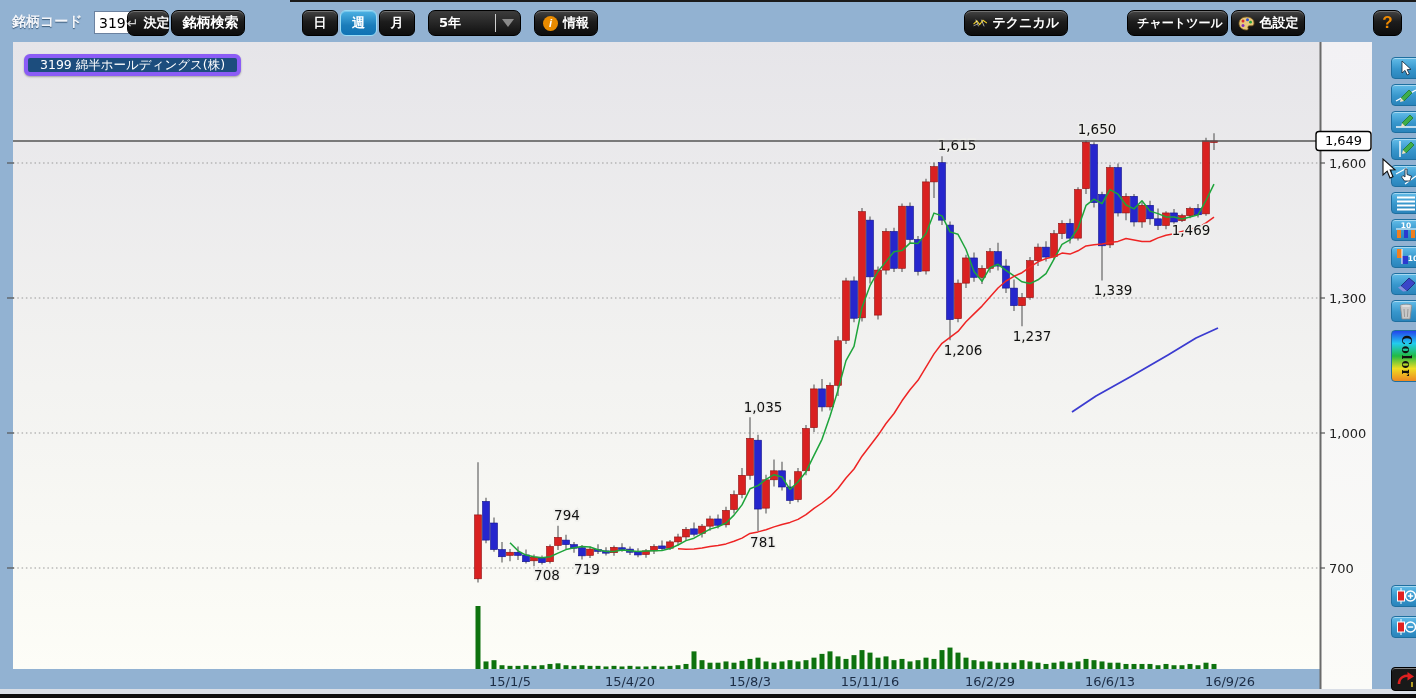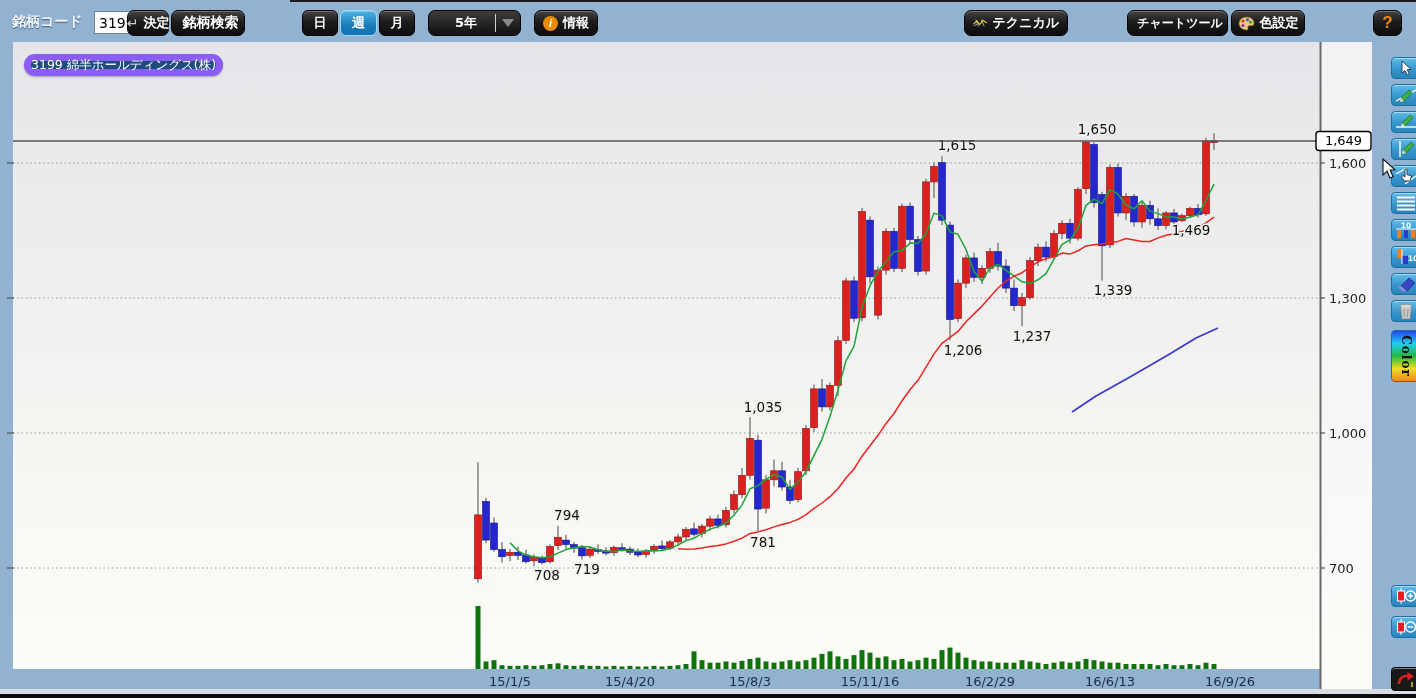--- a/index.html
+++ b/index.html
@@ -13,31 +13,31 @@
   .code-label { position:absolute; left:12px; top:13px; font-size:14px; font-weight:bold; color:#f4f6fa; text-shadow:0 1px 1px #3a5a7a; }
   .code-input { position:absolute; left:94px; top:11px; width:60px; height:23px; border:1px solid #6b82a0; background:#fff; font-size:14px; padding:0 4px; font-family:"DejaVu Sans",sans-serif; }
   .tbtn { position:absolute; top:10px; height:26px; display:inline-flex; align-items:center; justify-content:center; gap:5px;
           background:linear-gradient(180deg,#444 0%,#1c1c1c 45%,#0d0d0d 100%); border:1px solid #000; border-radius:7px;
           color:#fff; font-size:13px; font-weight:bold; box-shadow:inset 0 1px 0 rgba(255,255,255,.25); cursor:pointer; white-space:nowrap; }
   .tab { border-radius:6px; }
   .tab.active { background:linear-gradient(180deg,#4db3e4 0%,#1a7cba 60%,#1173b4 100%); border:1px solid #9adcf5; }
   .enter-glyph { color:#cfcfcf; font-size:14px; font-weight:normal; }
   .select-box { position:absolute; top:10px; left:428px; width:93px; height:26px; background:linear-gradient(180deg,#3c3c3c,#101010);
                 border:1px solid #000; border-radius:7px; display:flex; align-items:center; color:#fff; font-size:13px; font-weight:bold; }
-  .select-box .val { flex:1; padding-left:26px; }
+  .select-box .val { flex:1; padding-left:10px; }
   .select-box .sep { width:1px; height:18px; background:#cfcfcf; }
   .select-box .arr { width:24px; display:flex; align-items:center; justify-content:center; }
   .tri-down { width:0; height:0; border-left:6px solid transparent; border-right:6px solid transparent; border-top:8px solid #8a8a8a; }
   .info-dot { width:15px; height:15px; border-radius:50%; background:#e98b00; color:#fff; font-size:11px; font-weight:bold;
               display:flex; align-items:center; justify-content:center; font-style:italic; }
   .help-btn { color:#f08a00; font-size:17px; font-weight:bold; }
 
   
-  .symbol-badge { position:absolute; left:24px; top:54px; height:22px; padding:0 0; background:#1c4d7d; border:7px solid #8b5cf6;
-                  border-radius:11px; color:#fff; font-size:12.5px; display:flex; align-items:center; z-index:5; box-shadow:0 1px 2px rgba(0,0,0,.3); }
+  .symbol-badge { position:absolute; left:24px; top:54px; height:22px; padding:0 12px; background:#1c4d7d; border:4px solid #8b5cf6;
+                  border-radius:6px; color:#fff; font-size:12.5px; display:flex; align-items:center; z-index:5; box-shadow:0 1px 2px rgba(0,0,0,.3); }
 
   
   svg.chart { position:absolute; left:0; top:0; z-index:1; }
 
   
   .strip-light { position:absolute; left:0; bottom:4px; width:1416px; height:5px; background:#d9dee6; z-index:3; }
   .strip-dark  { position:absolute; left:0; bottom:0; width:1416px; height:4px; background:#0d0d0d; z-index:3; }
 
   
   .sidebar { position:absolute; right:0; top:0; width:32px; height:698px; z-index:7; }

